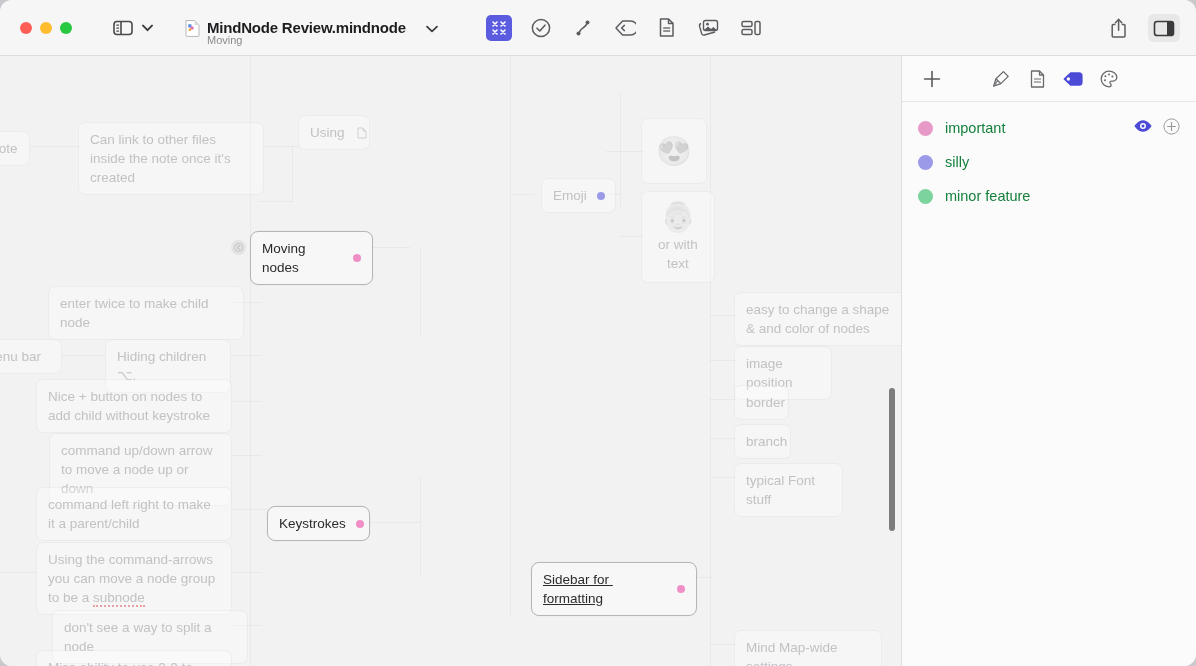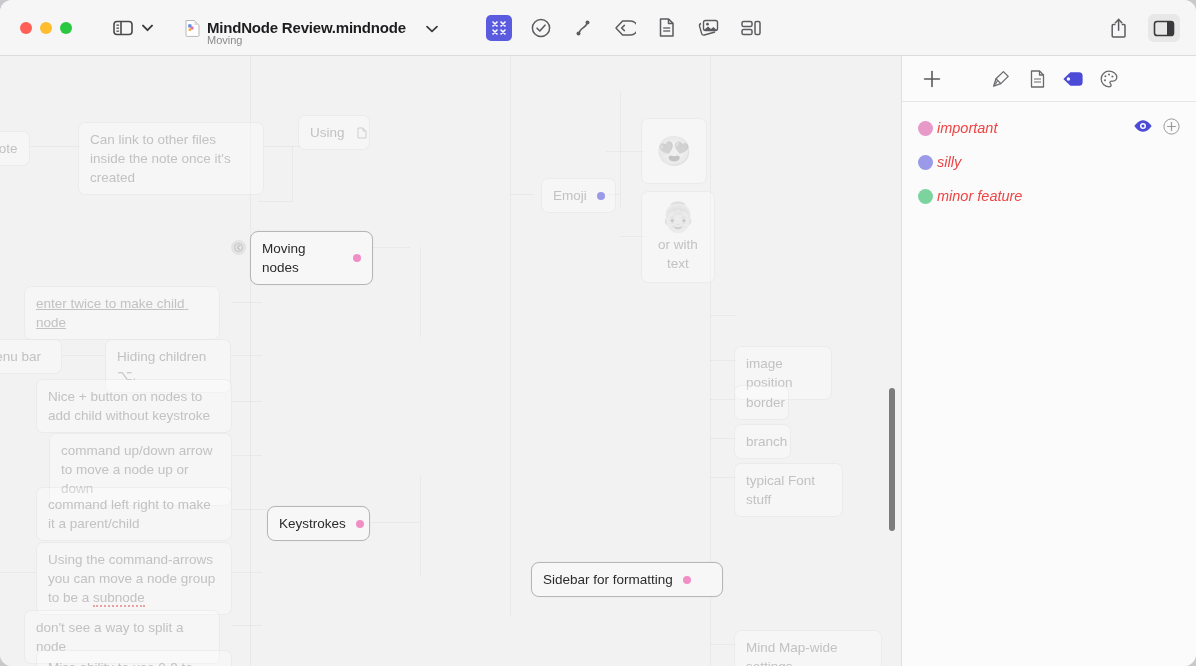--- a/index.html
+++ b/index.html
@@ -148,21 +148,21 @@
   .sp-tool { width: 26px; height: 26px; display: flex; align-items: center; justify-content: center; }
 
   .sp-list { padding-top: 9px; }
   .sp-row {
     height: 34px;
     display: flex; align-items: center;
     padding: 0 16px 0 16px;
     position: relative;
   }
   .sp-dot { width: 15px; height: 15px; border-radius: 50%; flex: 0 0 15px; }
-  .sp-label { margin-left: 4px; font-size: 14.5px; color: #ef4444; font-style: italic; }
+  .sp-label { margin-left: 12px; font-size: 14.5px; color: #15803d; }
   .sp-row-actions { margin-left: auto; display: flex; align-items: center; gap: 10px; }
 </style>
 </head>
 <body>
 
 <div class="window">
 
   <div class="titlebar">
 
     <div class="traffic">
@@ -324,38 +324,39 @@
               <path d="M1 1 h5 L9 4 v7 H1 Z" fill="none" stroke="#cfcfd1" stroke-width="1"></path>
               <path d="M6 1 V4 H9" fill="none" stroke="#cfcfd1" stroke-width="1"></path>
             </svg></span></div>
         <div class="node sel" style="left: 250px; top: 175px; width: 123px; min-height: 32px;"><span>Moving nodes</span><span class="tag-dot" style="background: rgb(240, 143, 198);"></span></div>
         <div class="collapse-dot" style="left: 231px; top: 184px;">
           <svg width="9" height="9" viewBox="0 0 9 9">
             <circle cx="4.5" cy="4.5" r="4" fill="none" stroke="#c2c2c4" stroke-width="1"></circle>
             <path d="M5.4 2.5 L3.4 4.5 L5.4 6.5" fill="none" stroke="#c2c2c4" stroke-width="1.1" stroke-linecap="round" stroke-linejoin="round"></path>
           </svg>
         </div>
-        <div class="node" style="left: 24px; top: 230px; width: 196px; min-height: 31px; text-decoration: underline;"><span>enter twice to make child node</span></div>
+        <div class="node" style="left: 48px; top: 230px; width: 196px; min-height: 31px;"><span>enter twice to make child node</span></div>
         <div class="node" style="left: -28px; top: 283px; width: 90px; min-height: 32px;"><span>menu bar</span></div>
         <div class="node" style="left: 105px; top: 283px; width: 126px; min-height: 32px;"><span>Hiding children ⌥.</span></div>
         <div class="node" style="left: 36px; top: 323px; width: 196px; min-height: 45px;"><span>Nice + button on nodes to add child without keystroke</span></div>
         <div class="node" style="left: 49px; top: 377px; width: 183px; min-height: 45px;"><span>command up/down arrow to move a node up or down</span></div>
         <div class="node" style="left: 36px; top: 431px; width: 196px; min-height: 45px;"><span>command left right to make it a parent/child</span></div>
         <div class="node sel" style="left: 267px; top: 450px; width: 103px; min-height: 32px;"><span>Keystrokes</span><span class="tag-dot" style="background: rgb(240, 143, 198);"></span></div>
         <div class="node" style="left: 36px; top: 486px; width: 196px; min-height: 60px;"><span>Using the command-arrows you can move a node group to be a <span class="spell">subnode</span></span></div>
-        <div class="node" style="left: 24px; top: 554px; width: 196px; min-height: 31px;"><span>don't see a way to split a node</span></div>
+        <div class="node" style="left: 52px; top: 554px; width: 196px; min-height: 31px;"><span>don't see a way to split a node</span></div>
         <div class="node" style="left: 36px; top: 594px; width: 196px; min-height: 60px;"><span>Miss ability to use 0-9 to change how many nodes are showing</span></div>
         <div class="node" style="left: 541px; top: 122px; width: 75px; min-height: 32px;"><span>Emoji</span><span class="tag-dot" style="background: rgb(155, 154, 232);"></span></div>
         <div class="node emoji-node" style="left: 641px; top: 62px; width: 66px; min-height: 66px;"><span class="emoji-glyph">😍</span></div>
         <div class="node emoji-node" style="left: 641px; top: 135px; width: 74px; min-height: 92px;"><span class="emoji-glyph">👵</span><span>or with text</span></div>
+        <div class="node" style="left: 734px; top: 236px; width: 175px; min-height: 45px;"><span>easy to change a shape &amp; and color of nodes</span></div>
         <div class="node" style="left: 734px; top: 290px; width: 98px; min-height: 31px;"><span>image position</span></div>
         <div class="node" style="left: 734px; top: 329px; width: 55px; min-height: 31px;"><span>border</span></div>
         <div class="node" style="left: 734px; top: 368px; width: 57px; min-height: 31px;"><span>branch</span></div>
         <div class="node" style="left: 734px; top: 407px; width: 109px; min-height: 31px;"><span>typical Font stuff</span></div>
-        <div class="node sel" style="left: 531px; top: 506px; width: 192px; min-height: 32px;"><span>Sidebar for formatting</span><span class="tag-dot" style="background: rgb(240, 143, 198);"></span></div>
+        <div class="node sel" style="left: 531px; top: 506px; width: 166px; min-height: 32px; text-decoration: underline;"><span>Sidebar for formatting</span><span class="tag-dot" style="background: rgb(240, 143, 198);"></span></div>
         <div class="node" style="left: 734px; top: 574px; width: 148px; min-height: 31px;"><span>Mind Map-wide settings</span></div>
       </div>
 
     <div class="sidepanel">
       <div class="sp-toolbar">
         <div class="sp-add">
           <svg width="20" height="20" viewBox="0 0 20 20">
             <line x1="10" y1="2.6" x2="10" y2="17.4" stroke="#5a5a5e" stroke-width="1.6" stroke-linecap="round"></line>
             <line x1="2.6" y1="10" x2="17.4" y2="10" stroke="#5a5a5e" stroke-width="1.6" stroke-linecap="round"></line>
           </svg>

